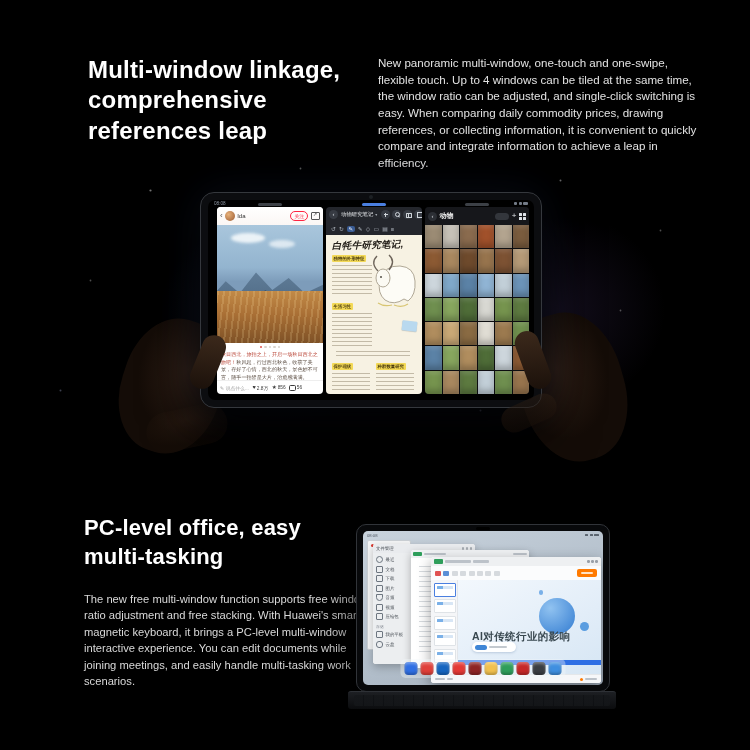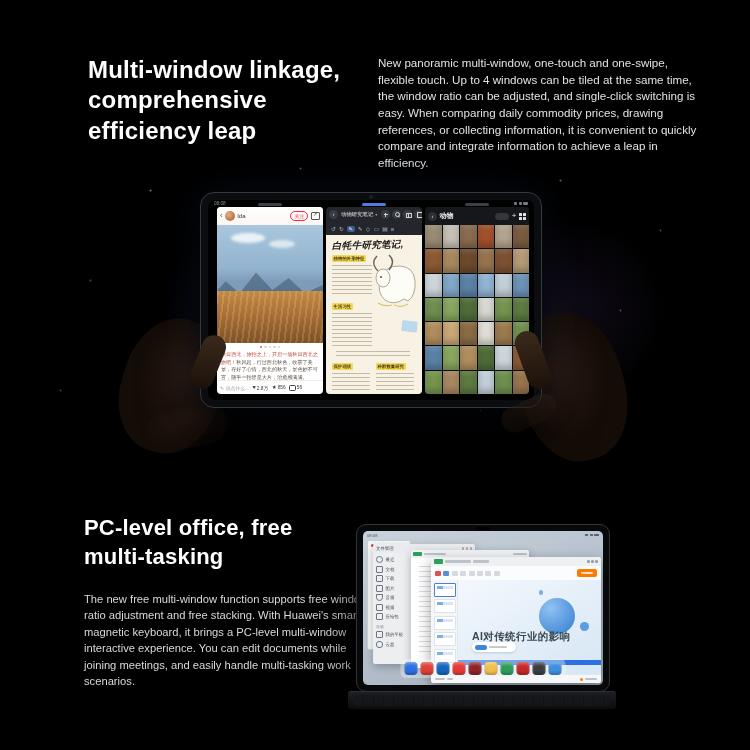--- a/index.html
+++ b/index.html
@@ -225,21 +225,21 @@
 </style>
 </head>
 <body>
 
 <div class="abs glow1"></div>
 <div class="abs glow2"></div>
 <div class="abs stars"></div>
 
 <div class="abs h1">Multi-window linkage,
 comprehensive
-efficiency leap</div>
+references leap</div>
 <div class="abs p1">New panoramic multi-window, one-touch and one-swipe, flexible touch. Up to 4 windows can be tiled at the same time, the window ratio can be adjusted, and single-click switching is easy. When comparing daily commodity prices, drawing references, or collecting information, it is convenient to quickly compare and integrate information to achieve a leap in efficiency.</div>
 
 <div class="abs hand palmL"></div>
 <div class="abs fingL"></div>
 <div class="abs hand palmR"></div>
 
 <div class="abs tab1">
   <div class="cam"></div>
   <div class="scr1">
     <div class="abs st-time" style="left:6px;top:1px;">08:08</div>
@@ -399,21 +399,21 @@
           <div class="gcell" style="background: rgb(151, 116, 77);"></div>
         </div>
     </div>
   </div>
 </div>
 
 <div class="abs thumbL"></div>
 <div class="abs thumbR"></div>
 <div class="abs fingR"></div>
 
-<div class="abs h2">PC-level office, free
+<div class="abs h2">PC-level office, easy
 multi-tasking</div>
 <div class="abs p2">The new free multi-window function supports free window ratio adjustment and free stacking. With Huawei's smart magnetic keyboard, it brings a PC-level multi-window interactive experience. You can edit documents while joining meetings, and easily handle multi-tasking work scenarios.</div>
 
 <div class="abs lap">
   <div class="cam"></div>
   <div class="scr2">
     <div class="wallglow"></div>
     <div class="lap-status">08:08</div>
     <div class="lap-status-r">
         <i></i>

